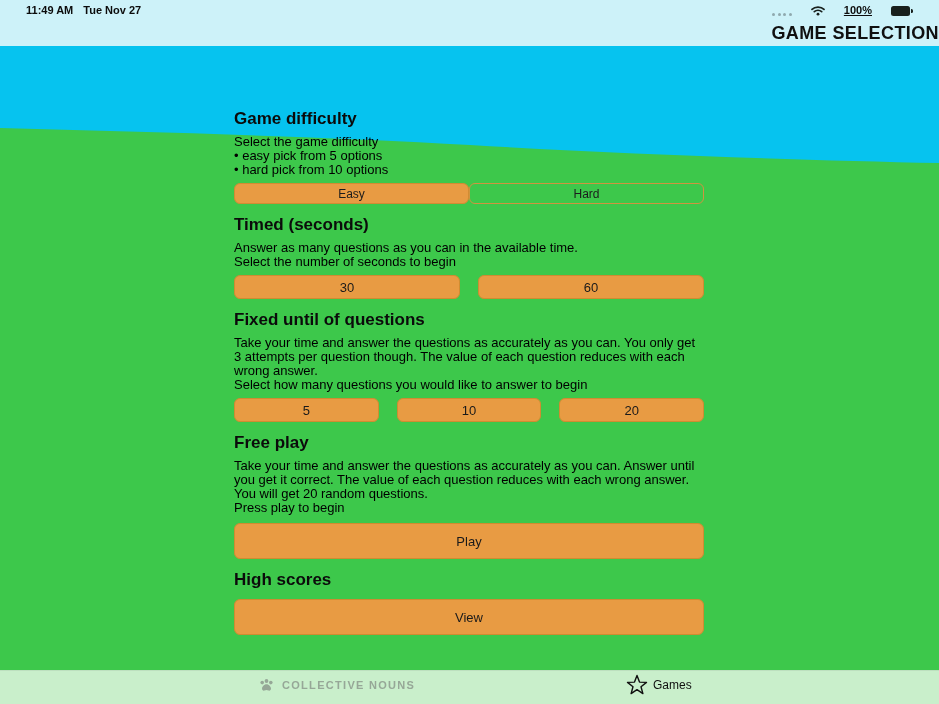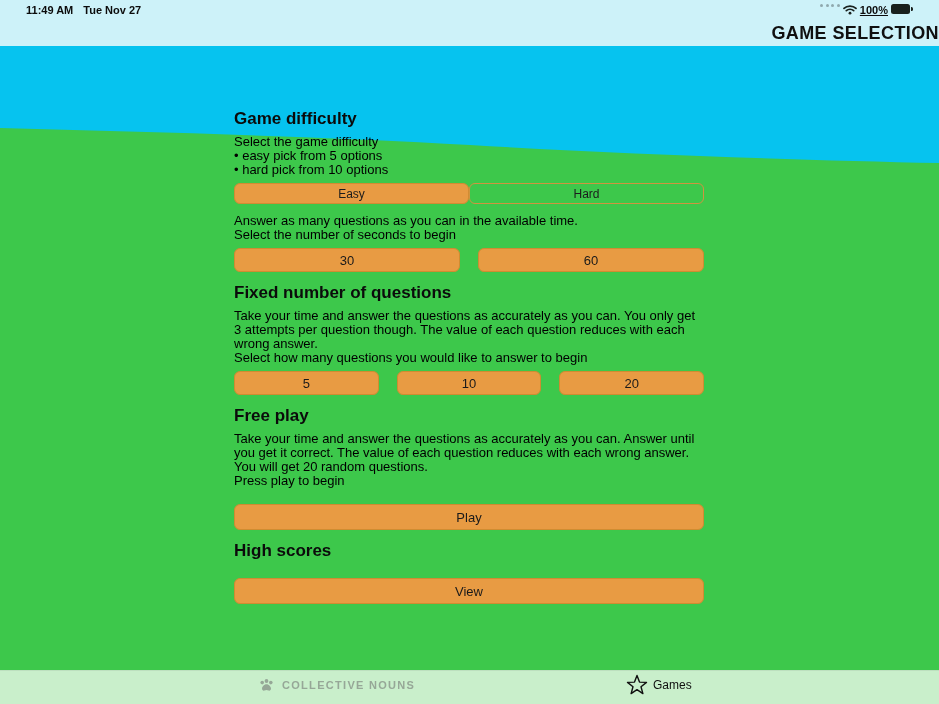--- a/index.html
+++ b/index.html
@@ -12,21 +12,21 @@
   }
   
   .topbar { position:absolute; top:0; left:0; width:939px; height:46px; background:#cdf2f9; z-index:5; }
   .statusbar {
     position:absolute; top:0; left:0; width:939px; height:20px;
     display:flex; justify-content:space-between; align-items:center; padding:0 26px;
   }
   .status-left { display:flex; align-items:center; gap:10px; font-size:11px; }
   .status-time { font-weight:700; }
   .status-date { font-weight:600; }
-  .status-right { display:flex; align-items:flex-start; gap:3px;text-decoration:underline; }
+  .status-right { display:flex; align-items:flex-end; gap:19px;text-decoration:underline; }
   .cell-dots { display:flex; gap:2.5px; align-items:center; }
   .cell-dots i { width:3px; height:3px; border-radius:50%; background:#8fa9ae; display:block; }
   .batt-pct { font-size:11px; font-weight:600; }
   .battery { position:relative; width:22px; height:10px; }
   .battery .body { position:absolute; left:0; top:0; width:19px; height:10px; border-radius:2.5px; background:#18201d; }
   .battery .nub { position:absolute; right:0; top:3px; width:2px; height:4px; border-radius:0 1.5px 1.5px 0; background:#18201d; }
   .nav-title {
     position:absolute; top:23px; left:0; width:939px; text-align:right;
     font-size:18px; font-weight:700; letter-spacing:0.4px; color:#101010;
   }
@@ -45,21 +45,21 @@
   .seg { flex:1; display:flex; align-items:center; justify-content:center;
          font-size:12px; color:#1c1c1c; border:1px solid #cf9440; border-radius:6px; cursor:pointer; }
   .seg.selected { background:#e89b43; border-color:#d18c33; }
   
   .btn-row { margin-top:6px; display:flex; gap:18px; }
   .obtn {
     flex:1; height:24px; display:flex; align-items:center; justify-content:center;
     background:#e89b43; border:1px solid #cf8c31; border-radius:6px;
     font-size:13px; color:#1a1a1a; cursor:pointer;
   }
-  .obtn.big { height:26px; margin-top:16px;text-align:center; }
+  .obtn.big { height:36px; margin-top:8px;text-align:center; }
   
   .tabbar {
     position:absolute; left:0; bottom:0; width:939px; height:34px;
     background:#c9efcb; border-top:1px solid rgba(0,0,0,0.06); z-index:6;
   }
   .tab { position:absolute; top:0; height:28px; display:flex; align-items:center; cursor:pointer; }
   .tab-left { left:258px; gap:7px; }
   .tab-right { left:626px; gap:5px; }
   .tab-left .tab-label { font-size:11px; font-weight:600; letter-spacing:1.3px; color:#96a797; }
   .tab-right .tab-label { font-size:12px; color:#101010; }
@@ -115,32 +115,33 @@
         <p>• easy pick from 5 options</p>
         <p>• hard pick from 10 options</p>
       </div>
       <div class="segmented">
         <div class="seg selected">Easy</div>
         <div class="seg">Hard</div>
       </div>
     </div>
 
     <div class="section">
+      <div class="sec-heading">Timed (seconds)</div>
       <div class="sec-body">
         <p>Answer as many questions as you can in the available time.</p>
         <p>Select the number of seconds to begin</p>
       </div>
       <div class="btn-row">
         <div class="obtn">30</div>
         <div class="obtn">60</div>
       </div>
     </div>
 
     <div class="section">
-      <div class="sec-heading">Fixed number of questions</div>
+      <div class="sec-heading">Fixed until of questions</div>
       <div class="sec-body">
         <p>Take your time and answer the questions as accurately as you can. You only get 3 attempts per question though. The value of each question reduces with each wrong answer.</p>
         <p>Select how many questions you would like to answer to begin</p>
       </div>
       <div class="btn-row">
         <div class="obtn">5</div>
         <div class="obtn">10</div>
         <div class="obtn">20</div>
       </div>
     </div>

